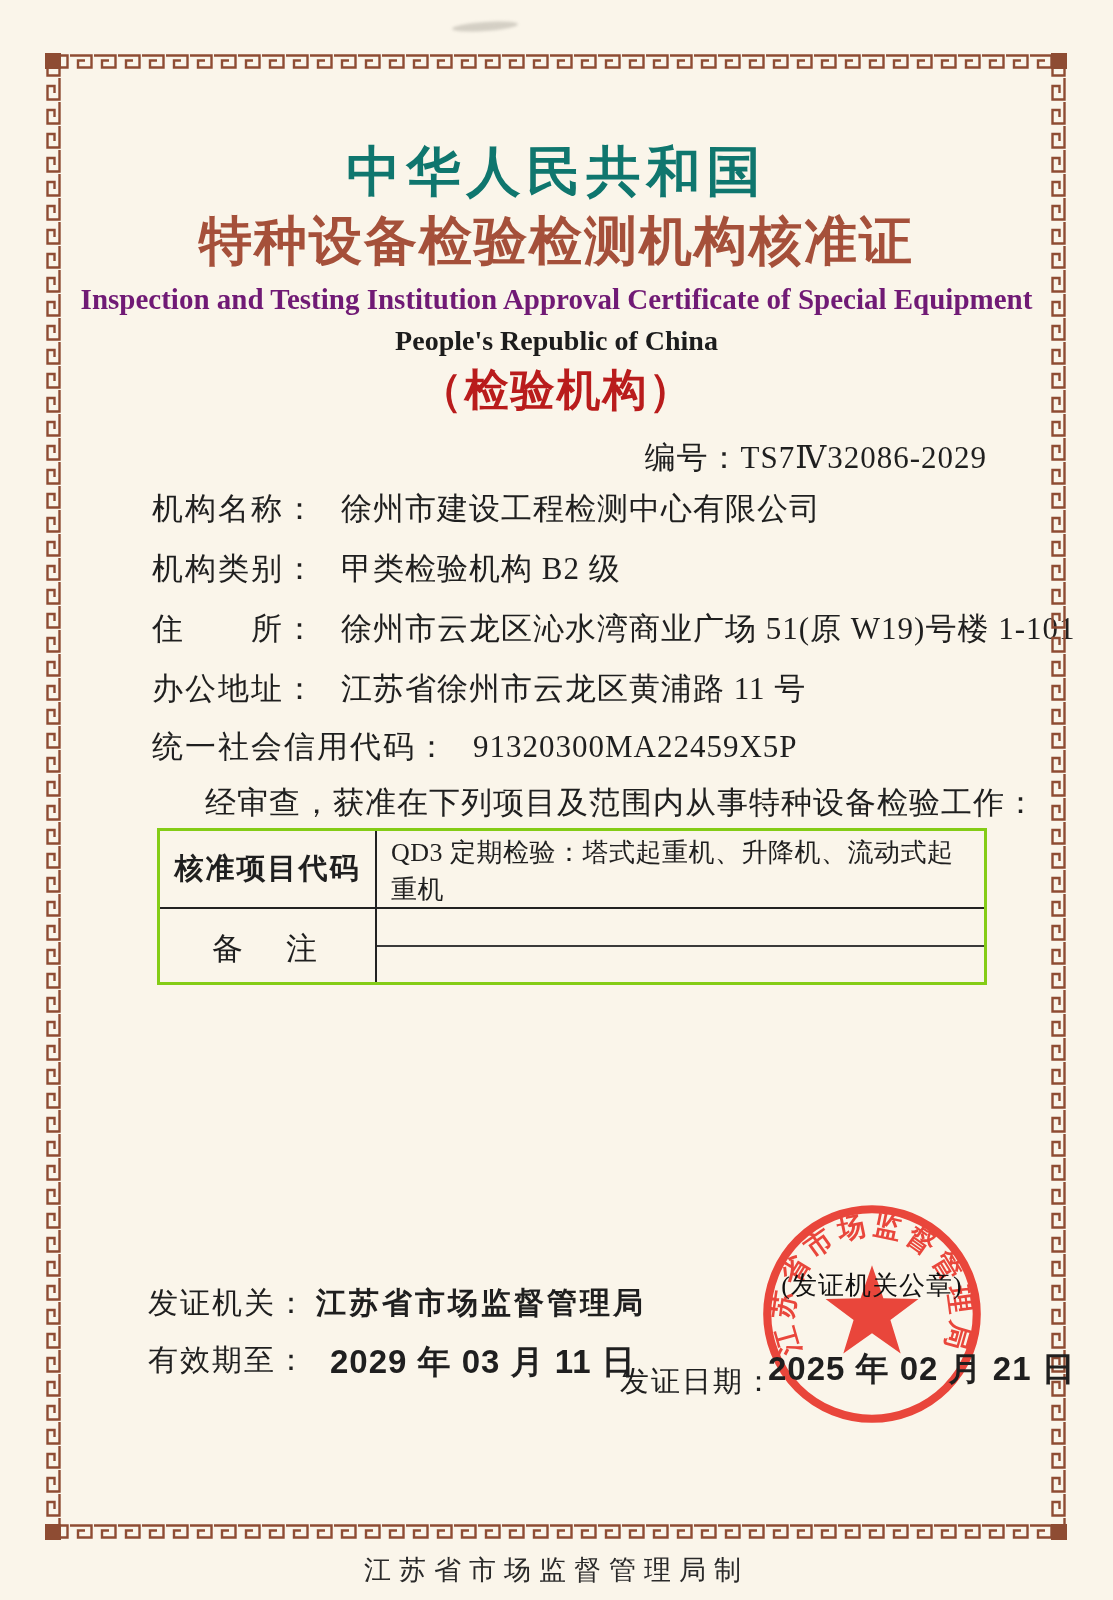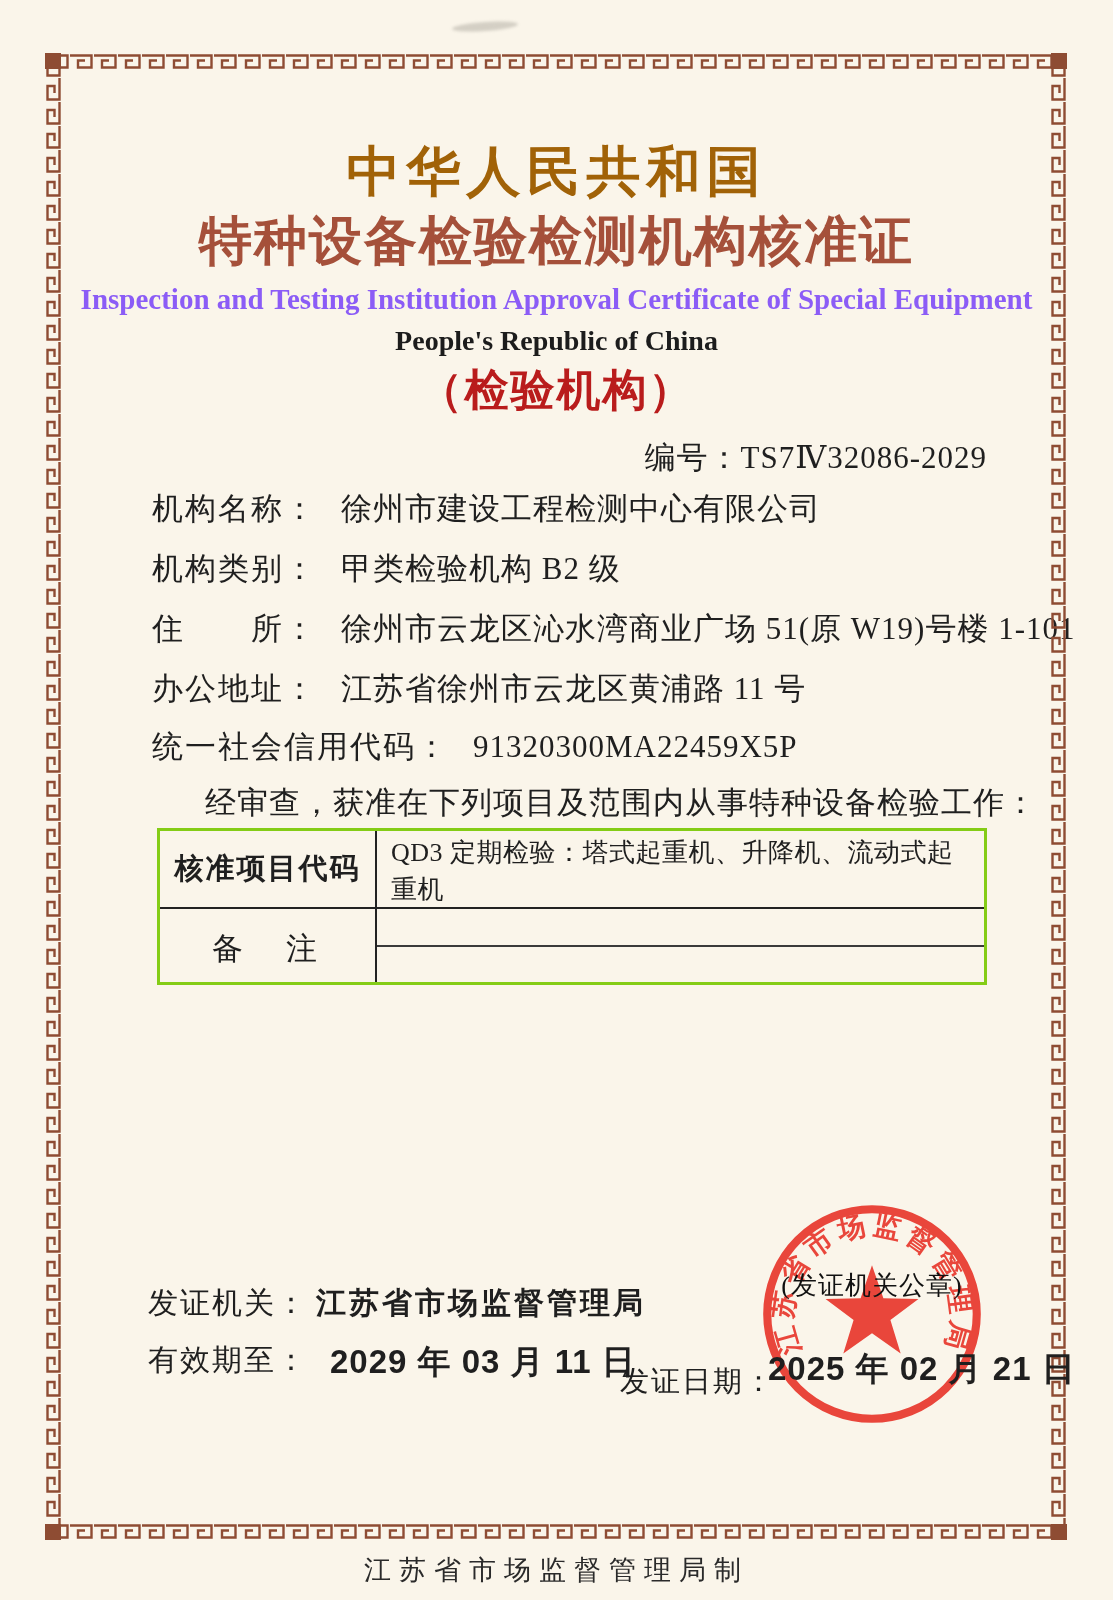--- a/index.html
+++ b/index.html
@@ -8,23 +8,23 @@
     width:1113px;height:1600px;
     background:#faf5ea;
     overflow:hidden;
     font-family:"Liberation Serif","DejaVu Serif",serif;
     color:#1f1f1f;
   }
   .abs{position:absolute;}
   .center{left:0;width:1113px;text-align:center;}
 
   
-  .t-cn1{top:136px;font-size:54px;font-weight:700;color:#a16207;letter-spacing:6px;}
+  .t-cn1{top:136px;font-size:54px;font-weight:700;color:#0f766e;letter-spacing:6px;}
   .t-cn2{top:206px;font-size:53px;font-weight:700;color:#a5503a;letter-spacing:2px;}
-  .t-en1{top:283px;font-size:29px;font-weight:700;color:#8b5cf6;}
+  .t-en1{top:283px;font-size:29px;font-weight:700;color:#701a75;}
   .t-en2{top:325px;font-size:28px;font-weight:700;color:#1c1c1c;}
   .subtitle{top:361px;font-size:44px;font-weight:600;letter-spacing:2px;color:#b91c1c;}
 
   
   .cert-no{top:437px;right:126px;font-size:31px;letter-spacing:1px;}
 
   
   .field{position:absolute;left:152px;font-size:31px;white-space:nowrap;}
   .field .lbl{letter-spacing:2px;}
   .field .val{margin-left:24px;letter-spacing:1px;}

